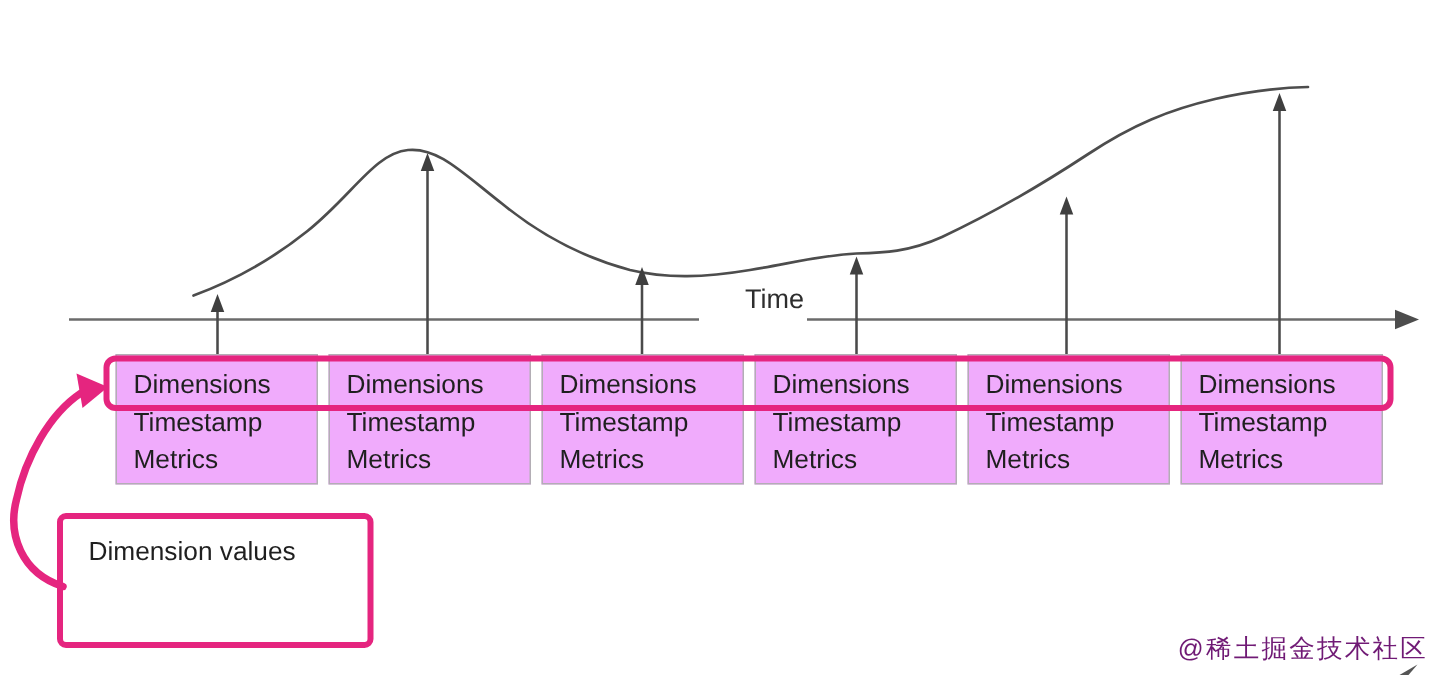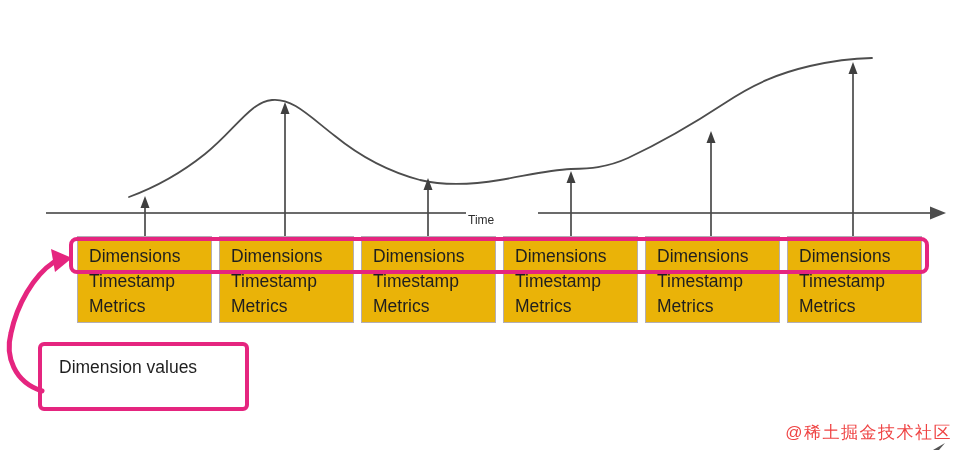--- a/index.html
+++ b/index.html
@@ -14,35 +14,35 @@
   }
   .overlay {
     position: absolute;
     left: 0; top: 0;
     width: 964px; height: 450px;
     pointer-events: none;
     z-index: 5;
   }
   .time-label {
     position: absolute;
-    left: 468px; top: 213px;
+    left: 468px; top: 189px;
     width: 68px;
-    text-align: left;
-    font-size: 12px;
+    text-align: right;
+    font-size: 18px;
     color: #2e2e2e;
     z-index: 2;
     background: #ffffff;
   }
   .cards { position: absolute; left: 0; top: 0; z-index: 1; }
   .card {
     position: absolute;
     top: 236px;
     width: 135px;
     height: 87px;
-    background: #eab308;
+    background: #f0abfc;
     border: 1px solid #b3aeb5;
     padding: 7px 4px 0 11px;
     font-size: 17.5px;
     line-height: 25px;
     color: #1f1f1f;
   }
   .card-0 { left: 77px; }
   .card-1 { left: 219px; }
   .card-2 { left: 361px; }
   .card-3 { left: 503px; }
@@ -53,36 +53,36 @@
     left: 69px; top: 237px;
     width: 860px; height: 37px;
     border: 4px solid #e5257f;
     border-radius: 8px;
     background: transparent;
     z-index: 3;
   }
   .callout {
     position: absolute;
     left: 38px; top: 342px;
-    width: 211px; height: 69px;
+    width: 211px; height: 90px;
     background: #ffffff;
     border: 4px solid #e5257f;
     border-radius: 6px;
     padding: 9px 0 0 17px;
     font-size: 17.5px;
     line-height: 25px;
     color: #1f1f1f;
     z-index: 4;
   }
   .watermark {
     position: absolute;
     right: 12px; top: 421px;
     font-size: 17px;
     letter-spacing: 1.5px;
-    color: #ef4444;
+    color: #701a75;
     z-index: 2;
   }
 </style>
 </head>
 <body>
 
 <div class="canvas">
 
   <div class="cards">
     <div class="card card-0">

